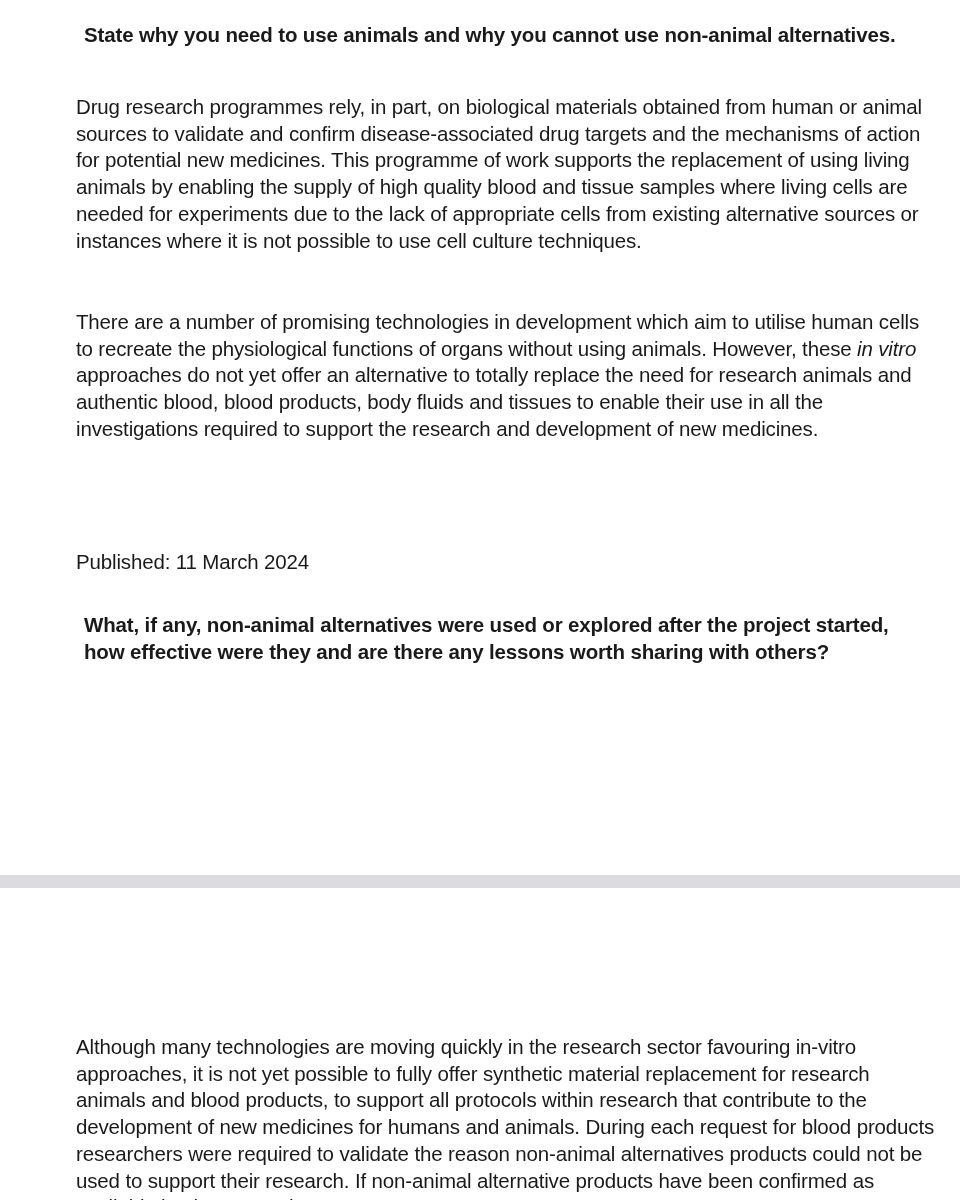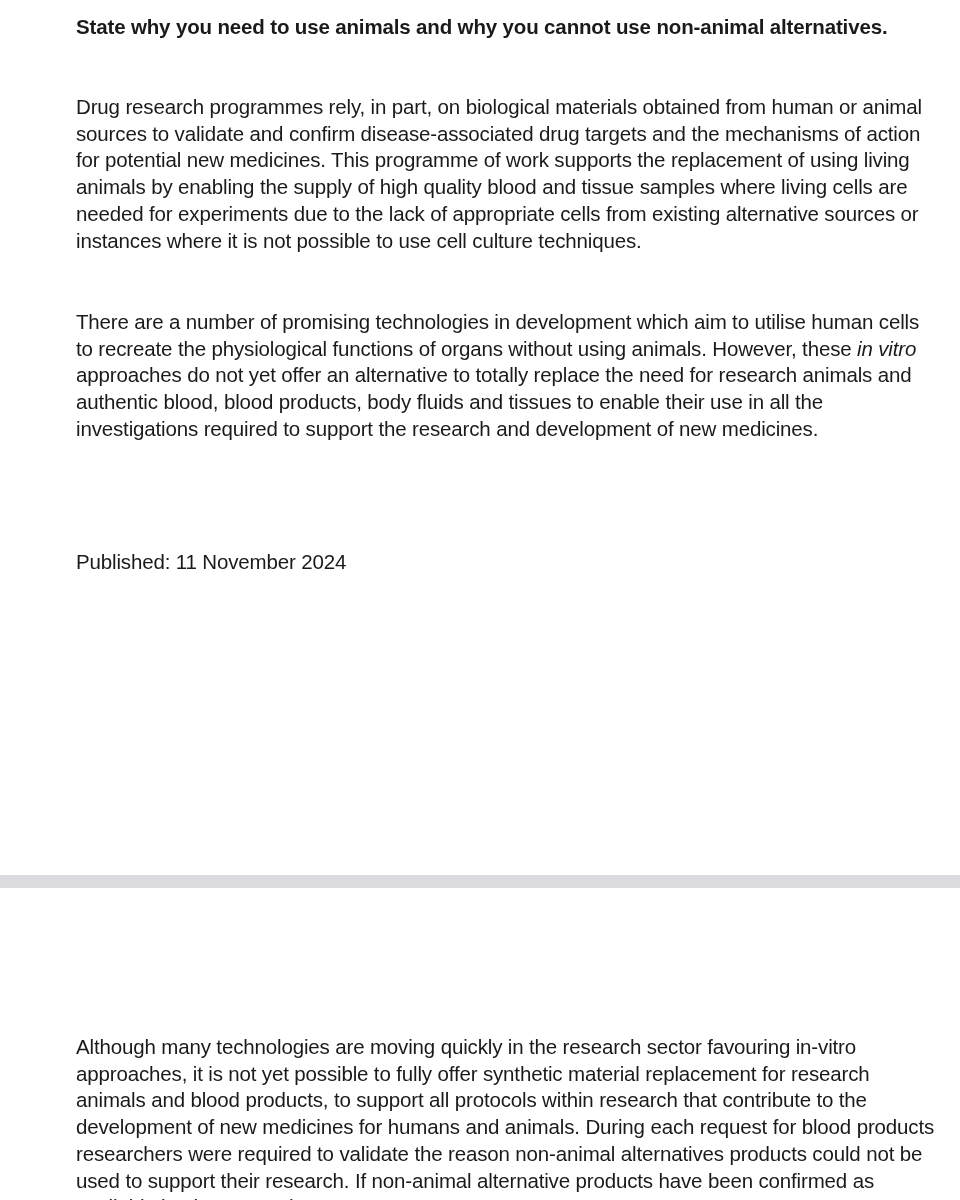--- a/index.html
+++ b/index.html
@@ -26,21 +26,21 @@
   .page-break {
     position: absolute;
     left: 0;
     top: 875px;
     width: 960px;
     height: 13px;
     background: #dcdce0;
   }
   .h {
     font-weight: bold;
-    margin: 8px;
+    margin: 16px;
   }
   p { margin: 8px; }
   .block { position: absolute; left: 68px; width: 880px; font-size: 20.5px; line-height: 26.7px; letter-spacing: -0.15px; }
   em { }
 </style>
 </head>
 <body>
 
 <div class="page page-top">
   <div class="block" style="top:6px;">
@@ -50,23 +50,26 @@
   <div class="block" style="top:86px;">
     <p>Drug research programmes rely, in part, on biological materials obtained from human or animal sources to validate and confirm disease-associated drug targets and the mechanisms of action for potential new medicines.  This programme of work supports the replacement of using living animals by enabling the supply of high quality blood and tissue samples where living cells are needed for experiments due to the lack of appropriate cells from existing alternative sources or instances where it is not possible to use cell culture techniques.</p>
   </div>
 
   <div class="block" style="top:301px;">
     <p><span>There are a number of promising technologies in development which aim to utilise human cells to recreate the physiological functions of organs without using animals. However, these </span><em>in vitro</em><span> approaches do not yet offer an alternative to totally replace the need for research animals and authentic blood, blood products, body fluids and tissues to enable their use in all the investigations required to support the research and development of new medicines.</span></p>
   </div>
 
 
   <div class="block" style="top:541px;">
-    <p>Published: 11 November 2024</p>
+    <p>Published: 11 March 2024</p>
   </div>
 
+  <div class="block" style="top:596px;">
+    <p class="h">What, if any, non-animal alternatives were used or explored after the project started, how effective were they and are there any lessons worth sharing with others?</p>
+  </div>
 </div>
 
 <div class="page-break"></div>
 
 <div class="page page-bottom">
   <div class="block" style="top:138px;">
     <p>Although many technologies are moving quickly in the research sector favouring in-vitro approaches, it is not yet possible to fully offer synthetic material replacement for research animals and blood products, to support all protocols within research that contribute to the development of new medicines for humans and animals. During each request for blood products researchers were required to validate the reason non-animal alternatives products could not be used to support their research. If non-animal alternative products have been confirmed as available by the researchers</p>
   </div>
 </div>
 

